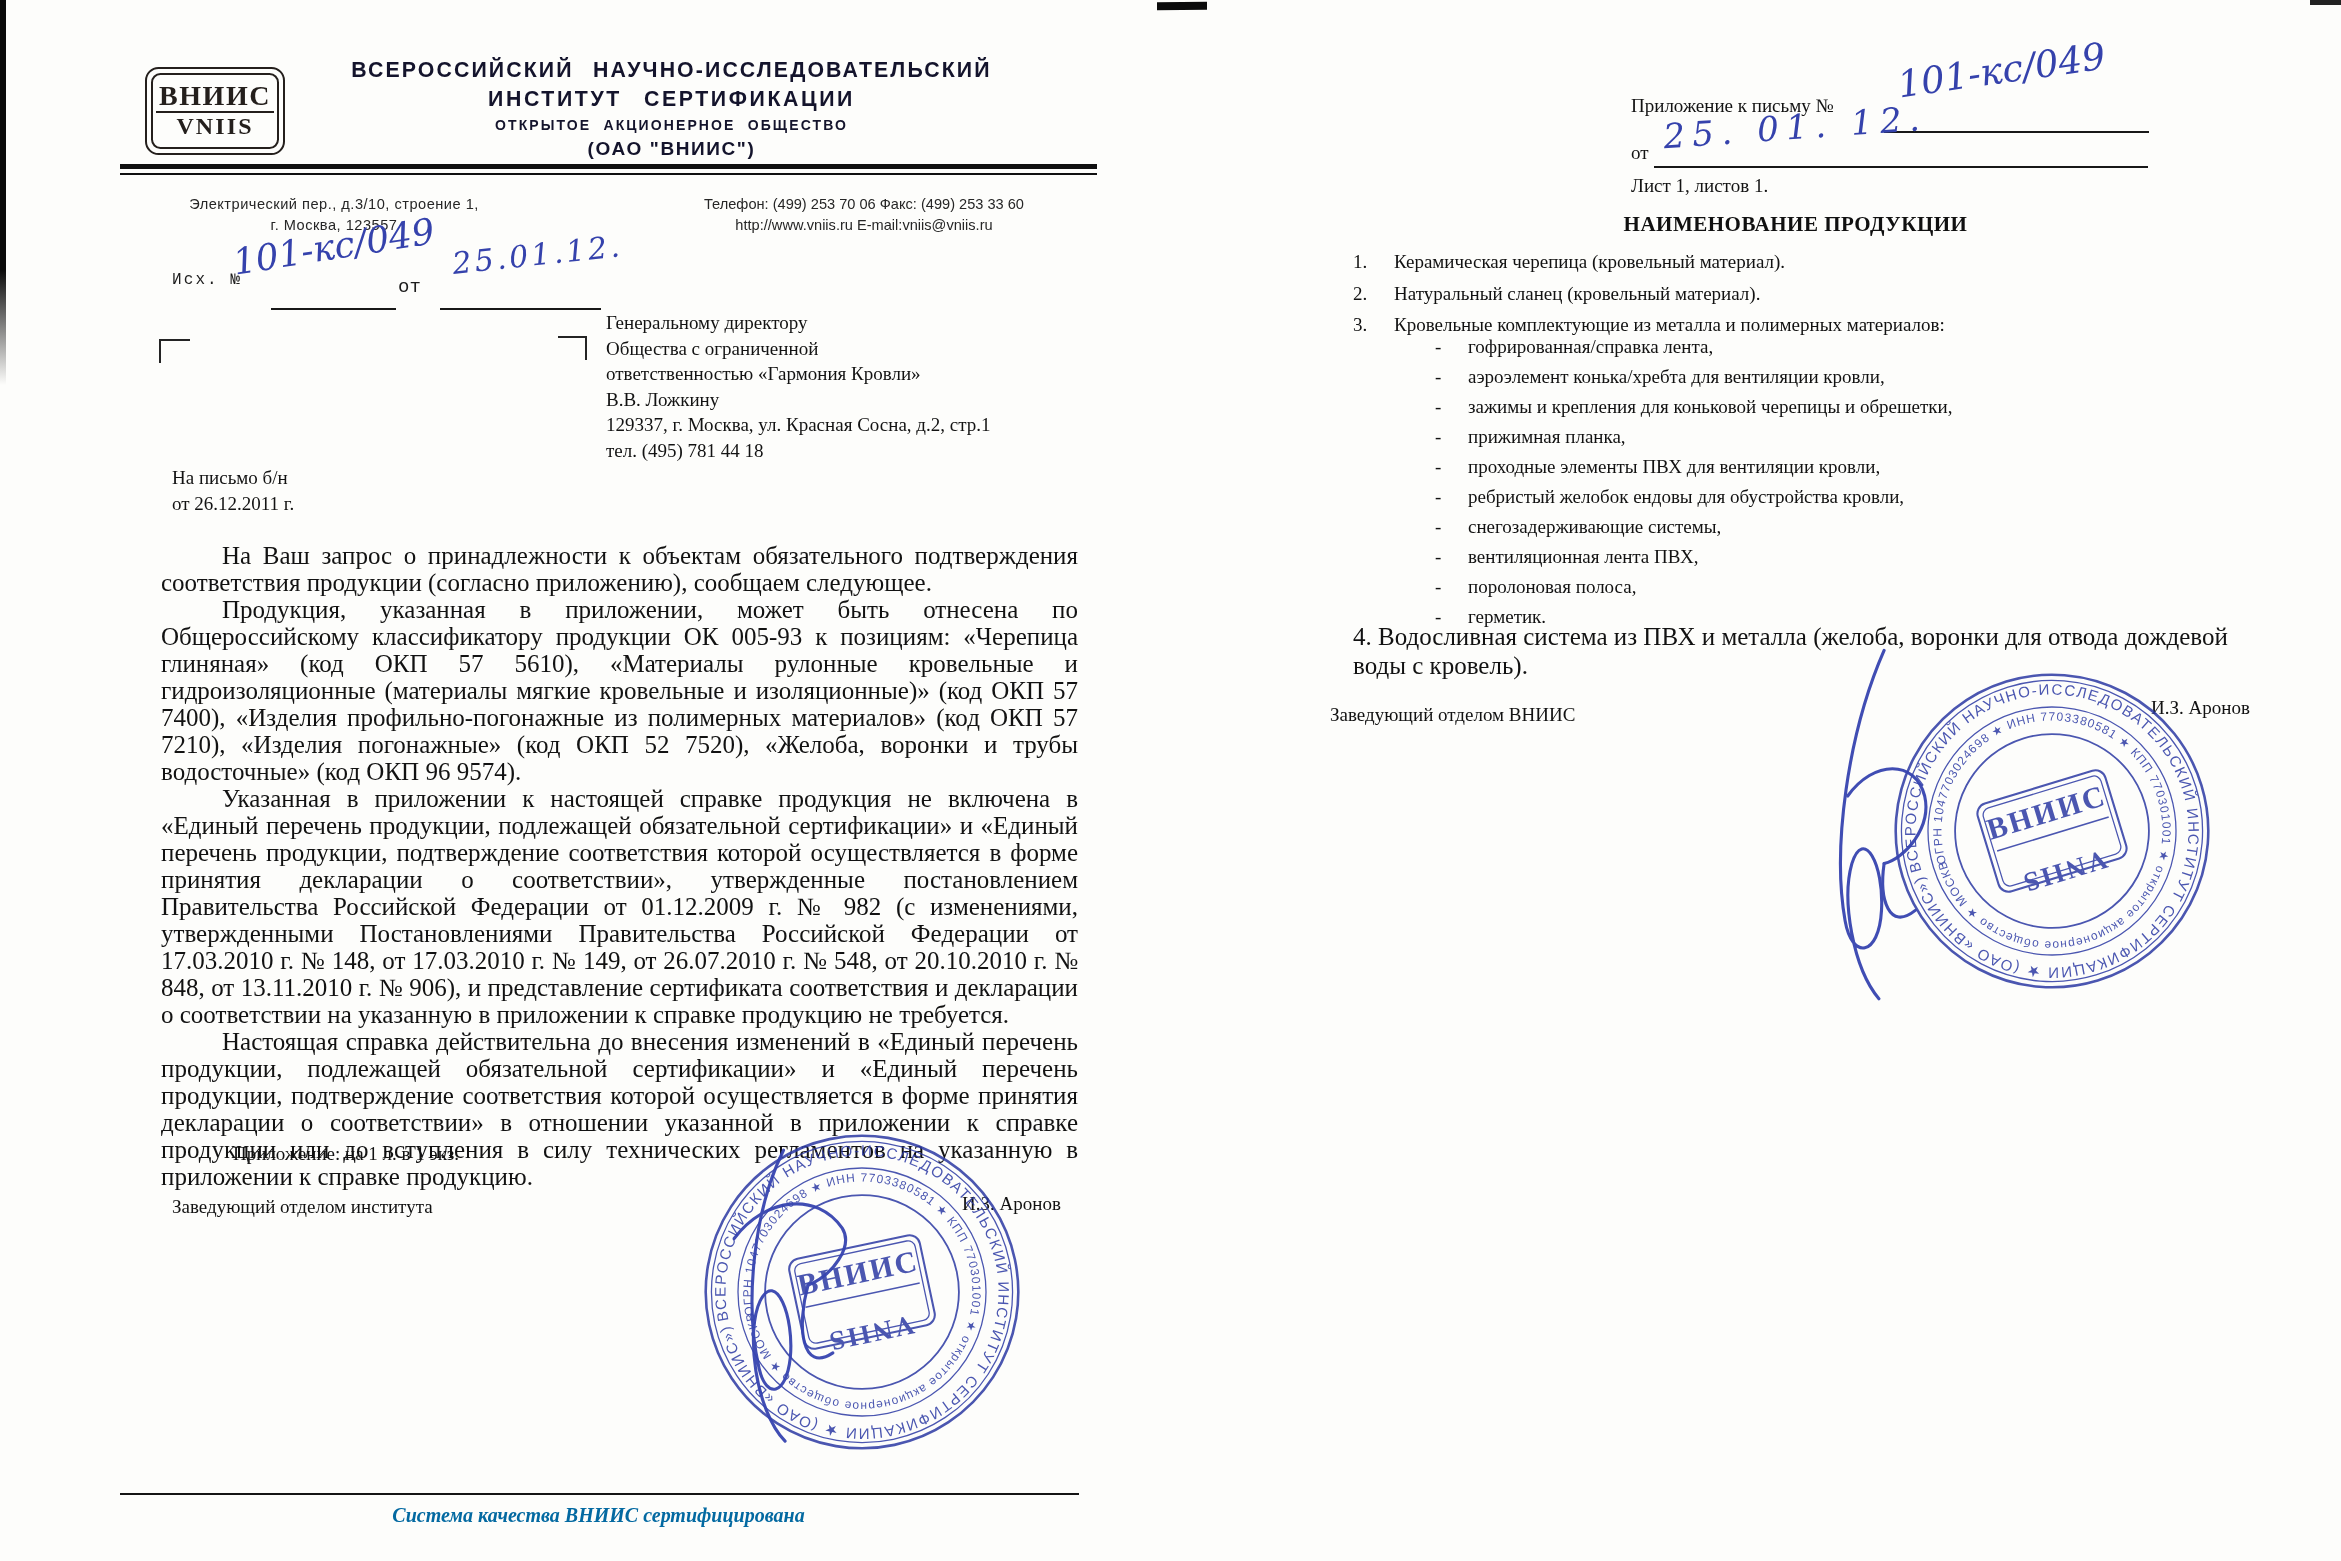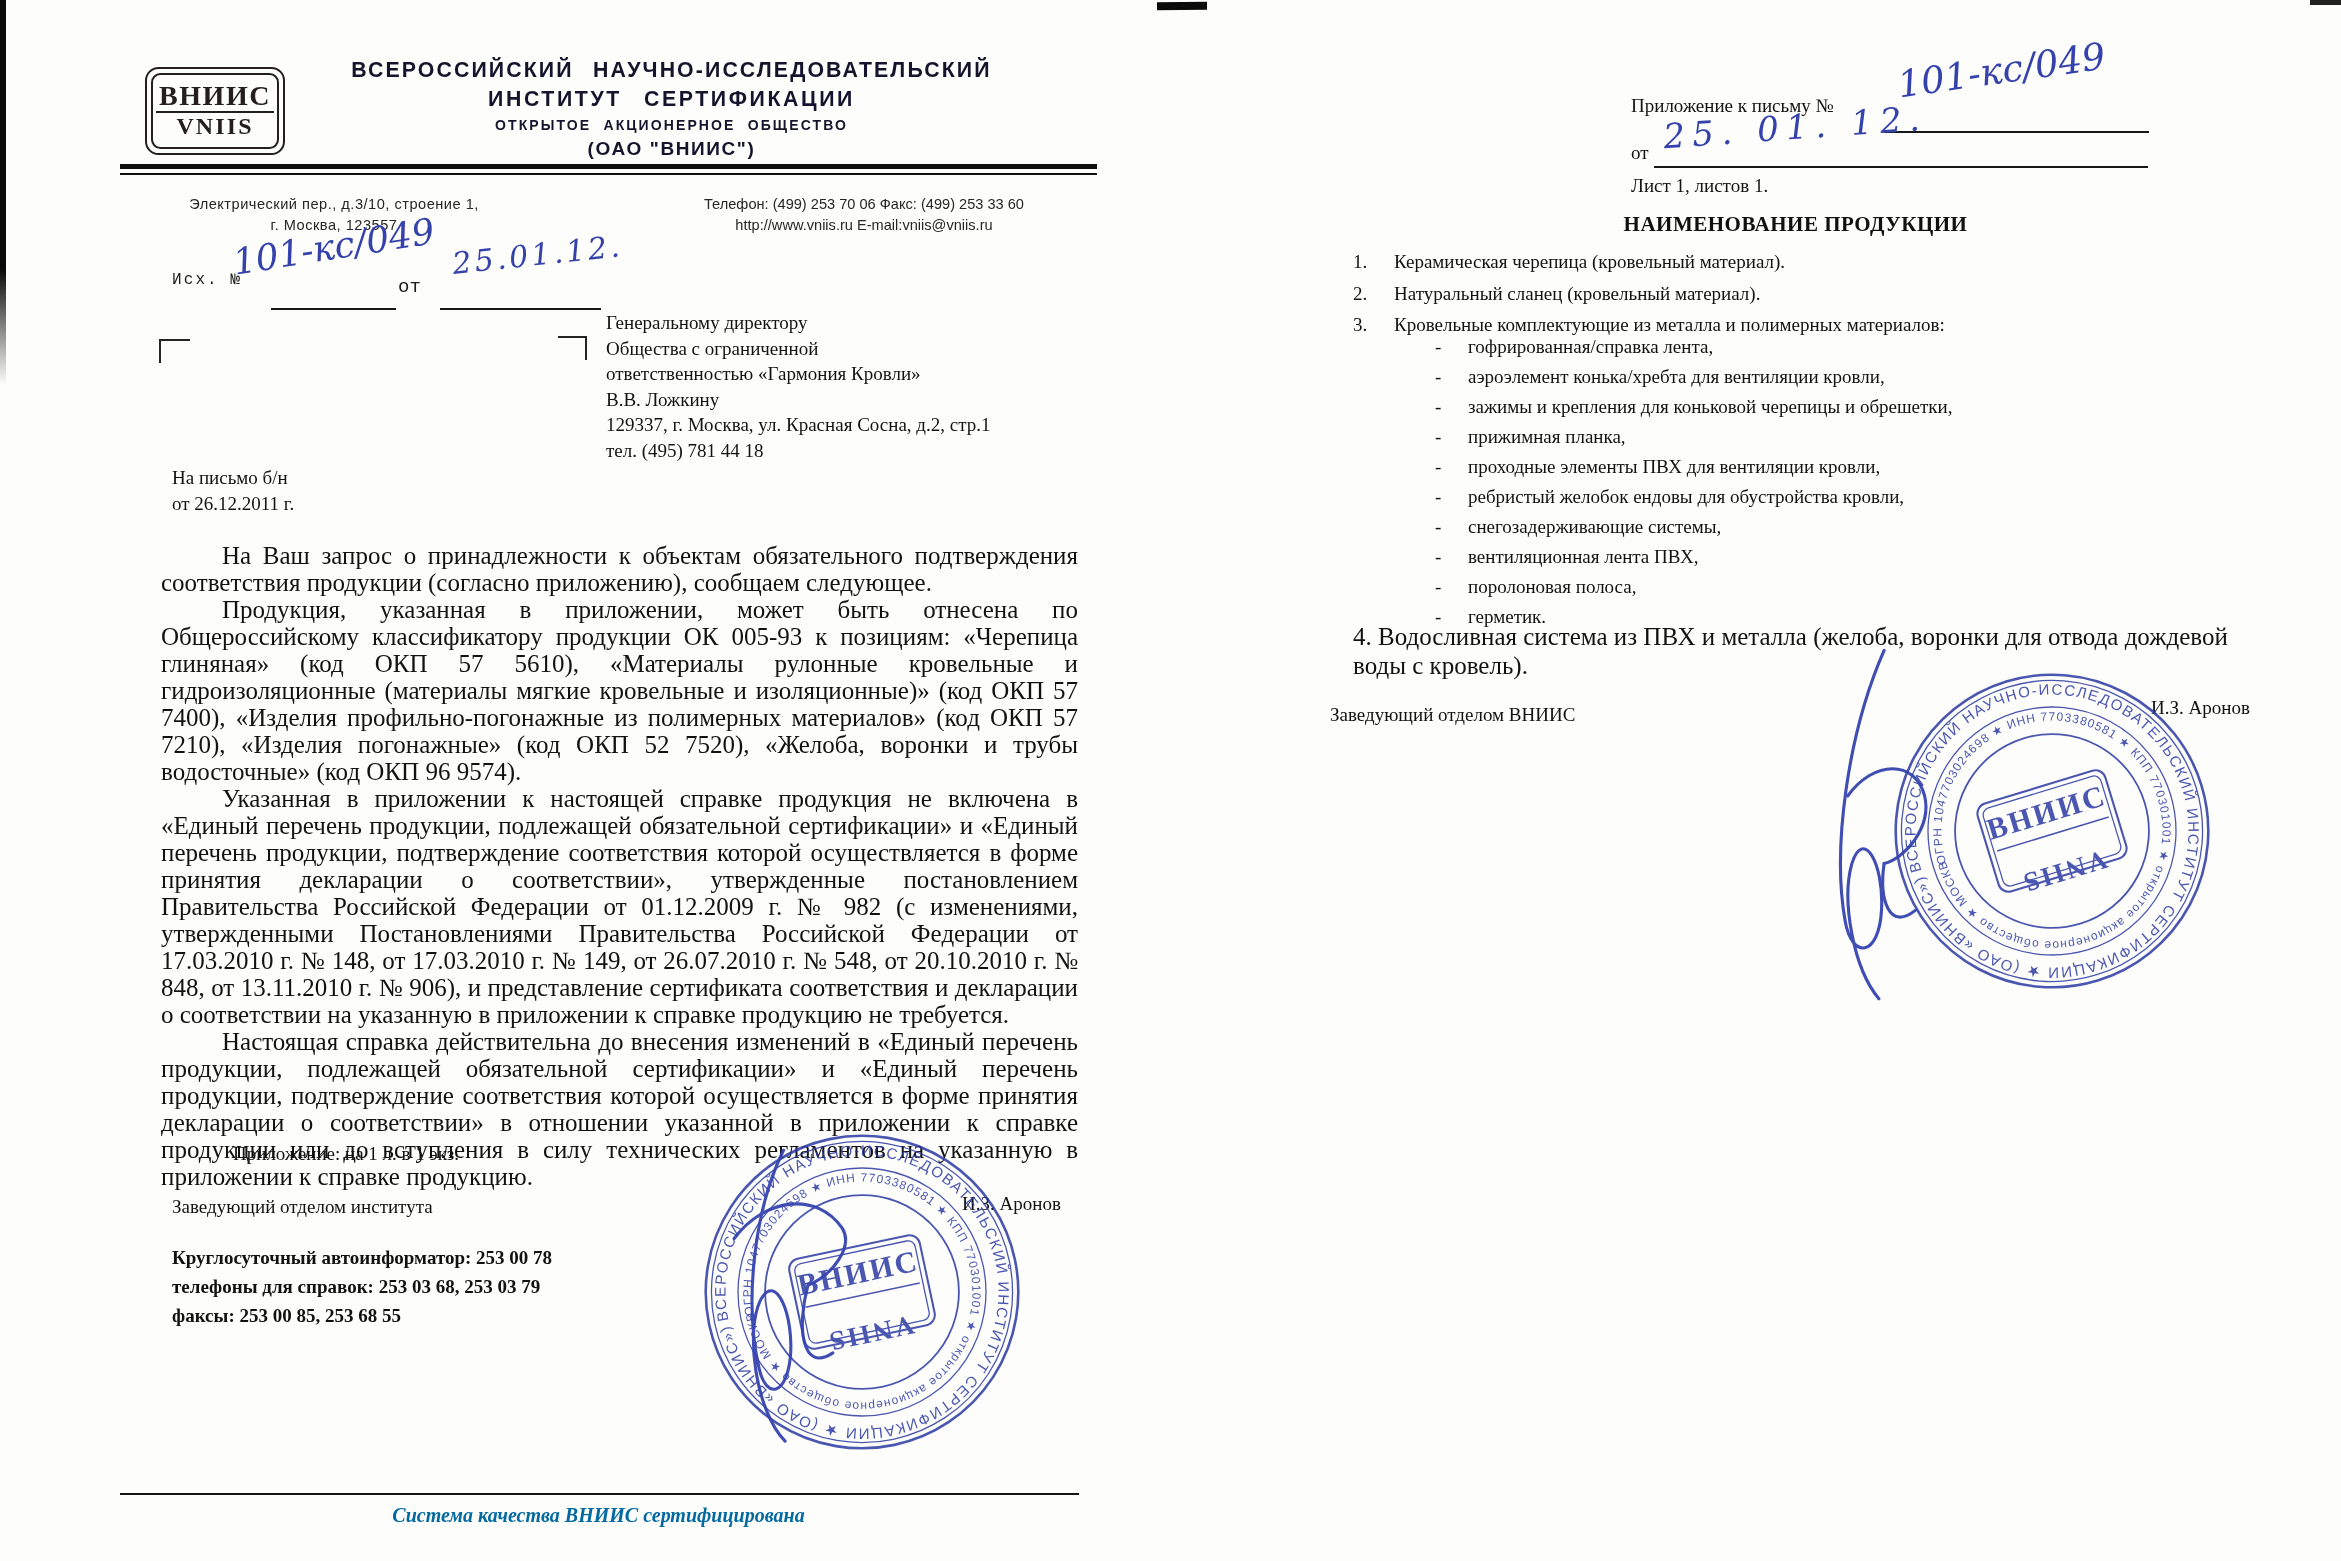--- a/index.html
+++ b/index.html
@@ -164,25 +164,20 @@
     <p>Продукция, указанная в приложении, может быть отнесена по Общероссийскому классификатору продукции ОК 005-93 к позициям: «Черепица глиняная» (код ОКП 57 5610), «Материалы рулонные кровельные и гидроизоляционные (материалы мягкие кровельные и изоляционные)» (код ОКП 57 7400), «Изделия профильно-погонажные из полимерных материалов» (код ОКП 57 7210), «Изделия погонажные» (код ОКП 52 7520), «Желоба, воронки и трубы водосточные» (код ОКП 96 9574).</p>
     <p>Указанная в приложении к настоящей справке продукция не включена в «Единый перечень продукции, подлежащей обязательной сертификации» и «Единый перечень продукции, подтверждение соответствия которой осуществляется в форме принятия декларации о соответствии», утвержденные постановлением Правительства Российской Федерации от 01.12.2009 г. № 982 (с изменениями, утвержденными Постановлениями Правительства Российской Федерации от 17.03.2010 г. № 148, от 17.03.2010 г. № 149, от 26.07.2010 г. № 548, от 20.10.2010 г. № 848, от 13.11.2010 г. № 906), и представление сертификата соответствия и декларации о соответствии на указанную в приложении к справке продукцию не требуется.</p>
     <p>Настоящая справка действительна до внесения изменений в «Единый перечень продукции, подлежащей обязательной сертификации» и «Единый перечень продукции, подтверждение соответствия которой осуществляется в форме принятия декларации о соответствии» в отношении указанной в приложении к справке продукции или до вступления в силу технических регламентов на указанную в приложении к справке продукцию.</p>
   </div>
 
   <div class="abs attach">Приложение: на 1 л. в 1 экз.</div>
 
   <div class="abs sig-pos-l">Заведующий отделом института</div>
   <div class="abs sig-name-l">И.З. Аронов</div>
 
-  <div class="abs phones">
-    <div>Круглосуточный автоинформатор: 253 00 78</div>
-    <div>телефоны для справок: 253 03 68,  253 03 79</div>
-    <div>факсы: 253 00 85, 253 68 55</div>
-  </div>
 
   <div class="abs foot-rule"></div>
   <div class="abs footer">Система качества ВНИИС сертифицирована</div>
 
   <svg class="abs stamp stamp-l" viewBox="-334 -334 668 668">
     <defs>
       <path id="ringOutL" d="M -262,0 A 262,262 0 1 1 262,0 A 262,262 0 1 1 -262,0"></path>
       <path id="ringInL" d="M -212,0 A 212,212 0 1 1 212,0 A 212,212 0 1 1 -212,0"></path>
     </defs>
     <g fill="none" stroke="#2c3aa4">

